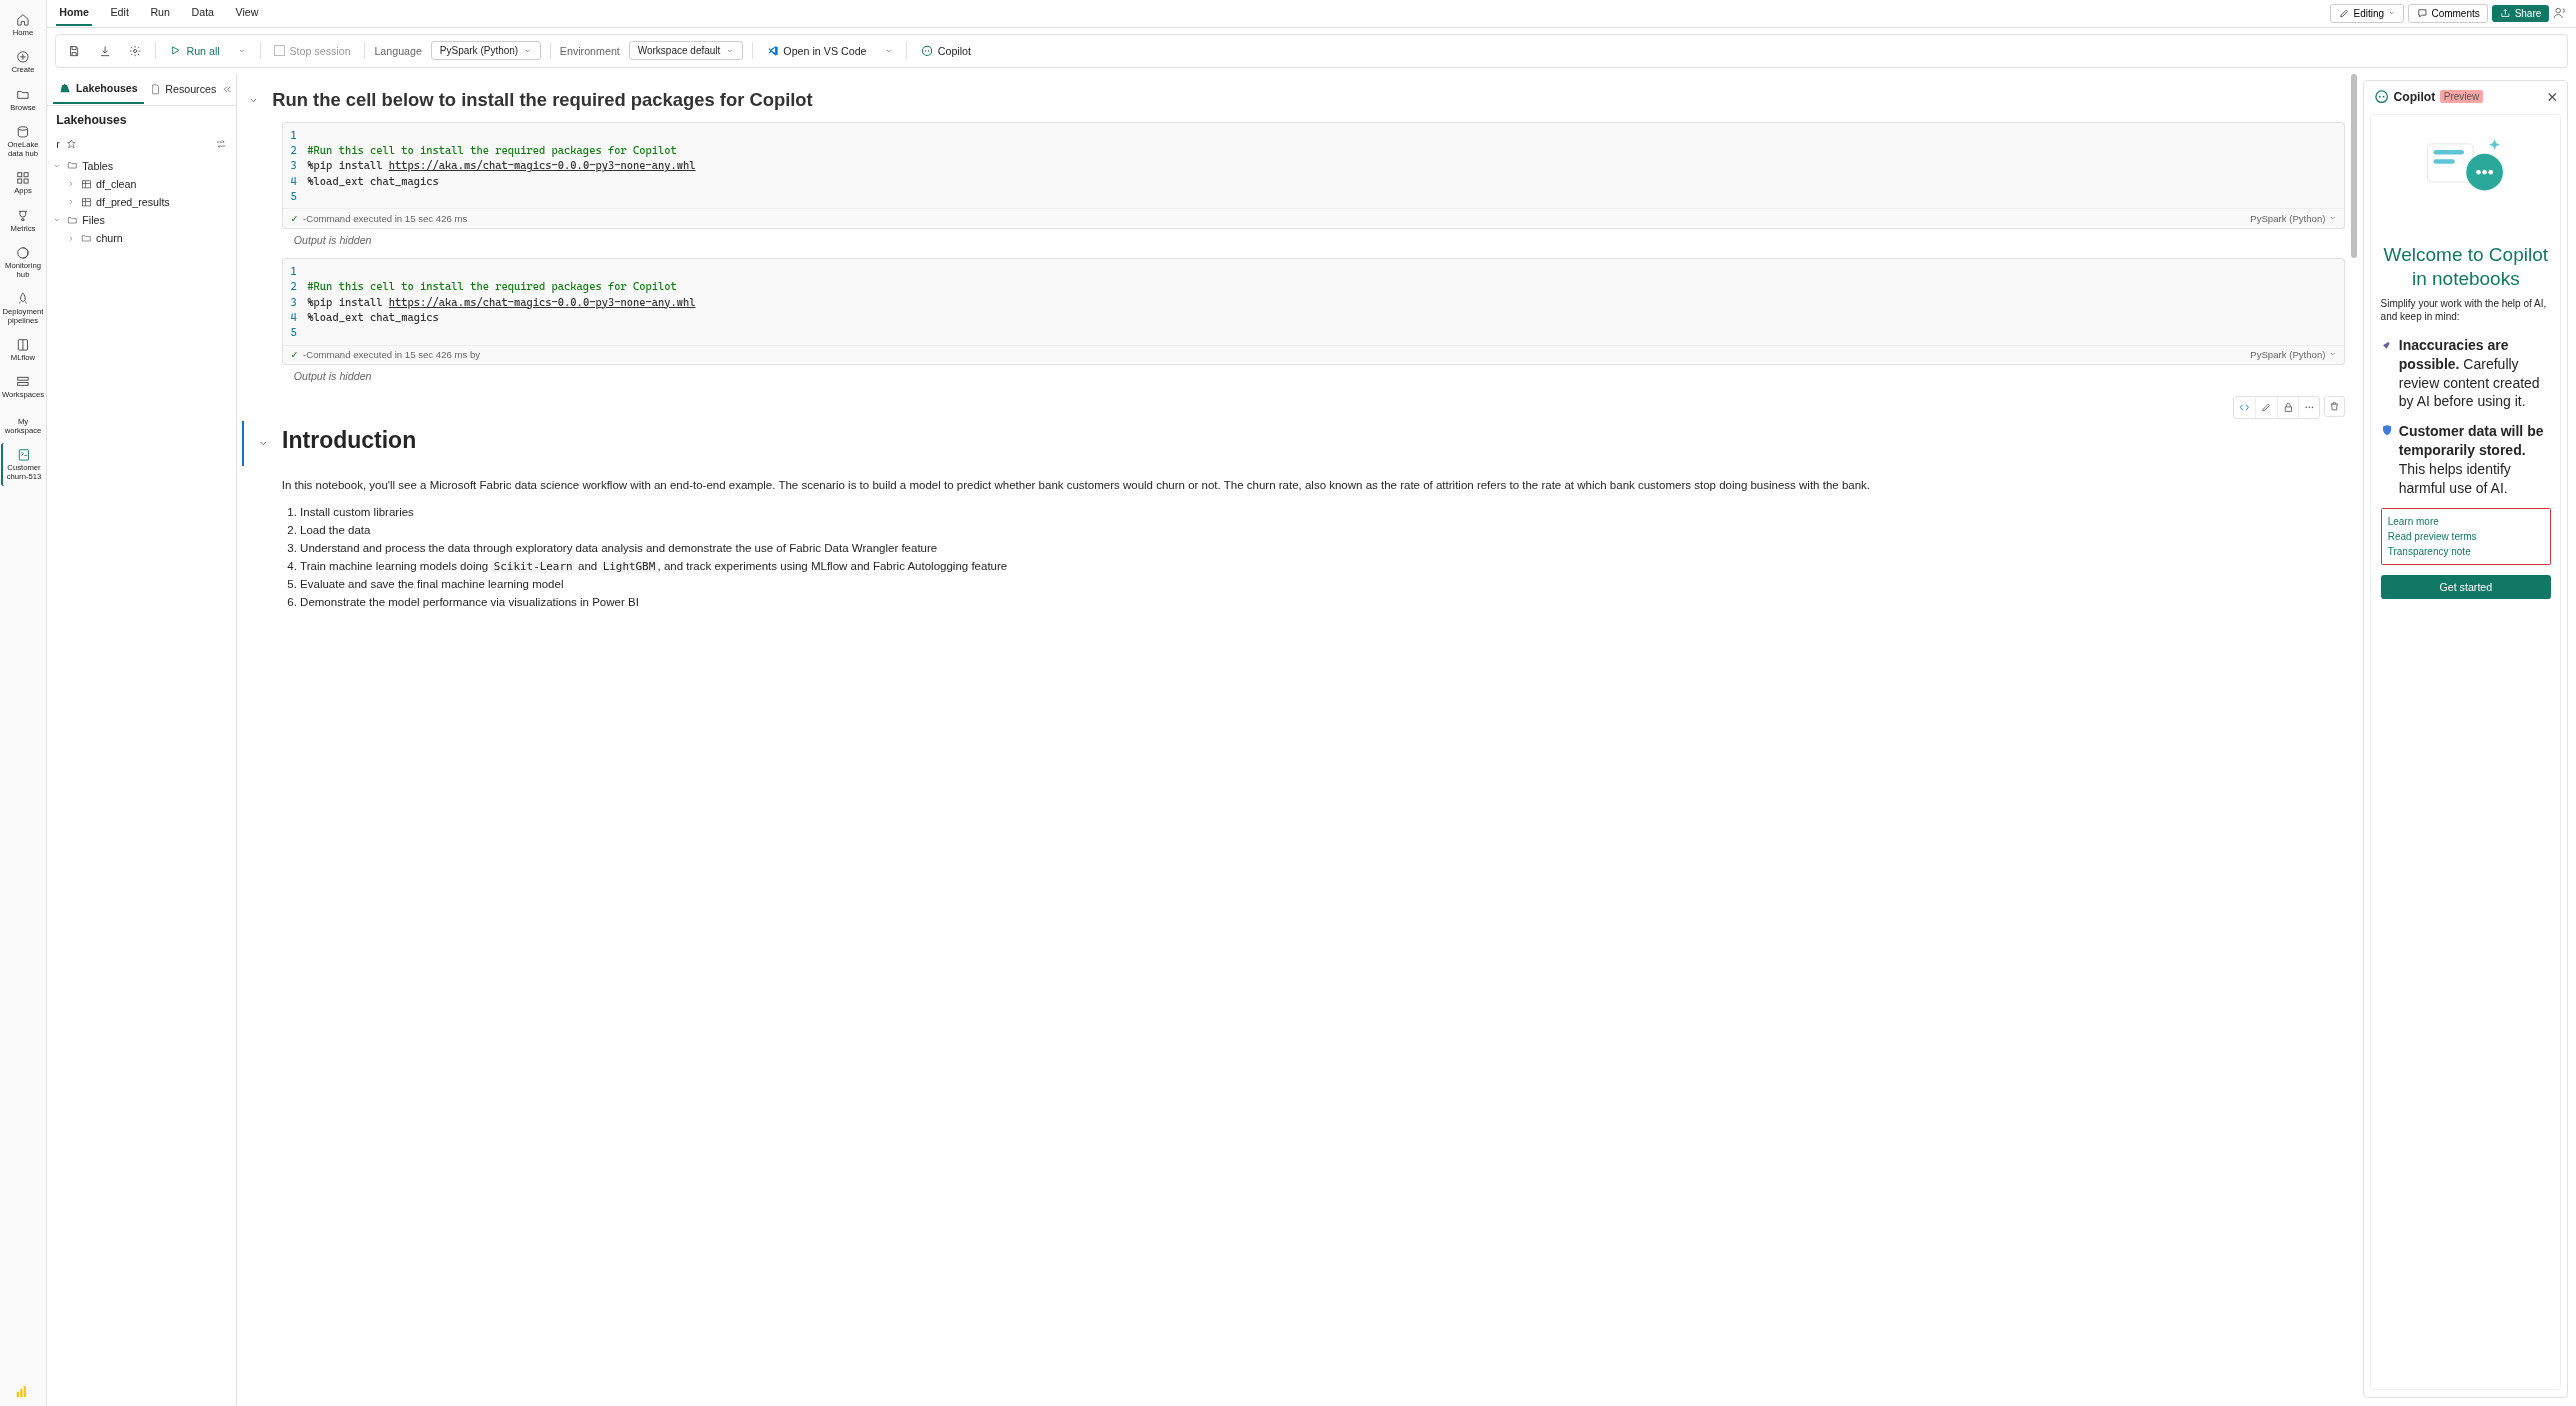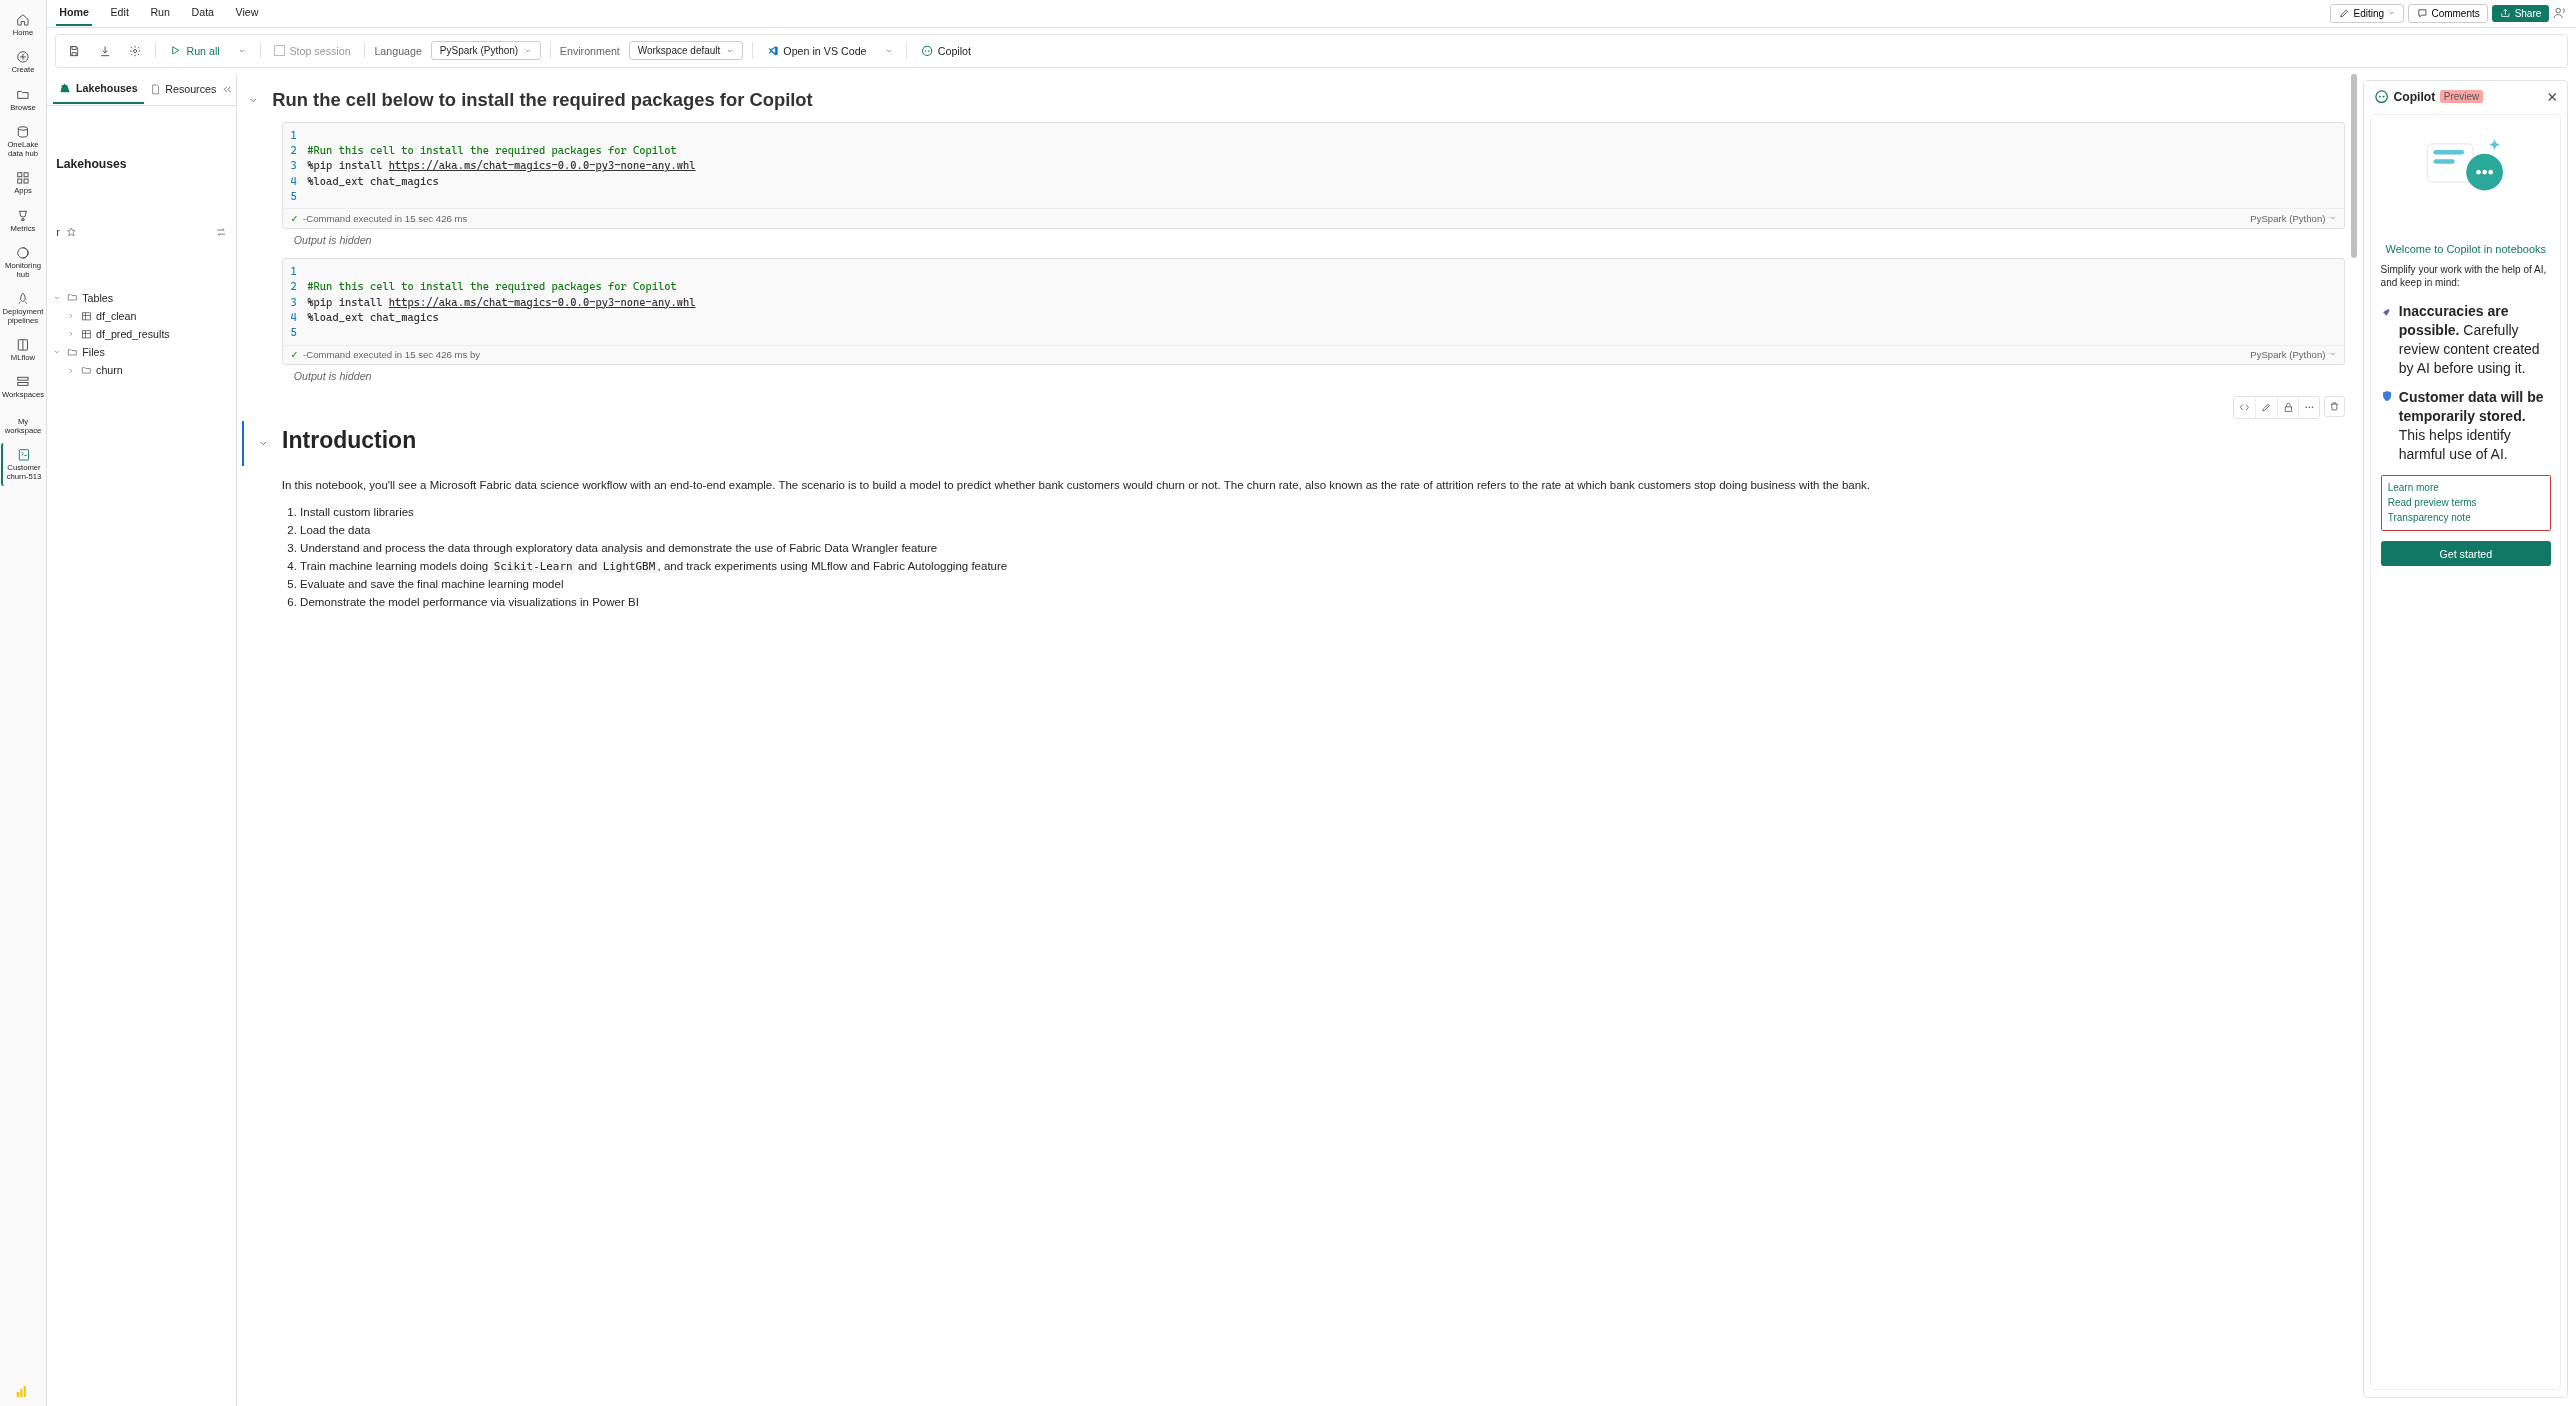--- a/index.html
+++ b/index.html
@@ -35,21 +35,21 @@
 .stop-label { color: #999; }
 .checkbox-empty { width: 10.7px; height: 10.7px; border: 0.8px solid #bbb; }
 .dropdown-pill { border: 0.8px solid #ccc; border-radius: 3.1px; padding: 3.1px 7.7px; display: flex; align-items: center; gap: 6.1px; cursor: pointer; }
 .tb-label { color: #666; font-size: 10.7px; }
 .vscode-blue { color: #0078d4; }
 
 
 .body-row { flex: 1; display: flex; min-height: 0; }
 
 
-.explorer { width: 190px; border-right: 0.8px solid #e1e1e1; display: flex; flex-direction: column; background: #fff; gap: 44px; }
+.explorer { width: 190px; border-right: 0.8px solid #e1e1e1; display: flex; flex-direction: column; background: #fff; }
 .explorer-tabs { display: flex; align-items: center; border-bottom: 0.8px solid #e1e1e1; padding: 0 6.1px; height: 32px; }
 .explorer-tab { display: flex; align-items: center; gap: 4.6px; padding: 7.7px 6.1px; cursor: pointer; font-size: 10.7px; }
 .explorer-tab.active { border-bottom: 2.3px solid #117865; font-weight: 600; }
 .collapse-chevrons { margin-left: auto; color: #666; cursor: pointer; }
 .explorer-title { padding: 7.7px 9.2px; font-weight: 600; font-size: 12.2px; }
 .explorer-search-row { display: flex; align-items: center; padding: 3.1px 9.2px; gap: 6.1px; }
 .pin-icon { color: #666; }
 .swap-icon { margin-left: auto; color: #666; cursor: pointer; }
 .tree { padding: 3.1px 3.1px; font-size: 10.7px; }
 .tree-node { display: flex; align-items: center; gap: 4.6px; padding: 3.1px 3.1px; cursor: pointer; border-radius: 2.3px; }
@@ -96,21 +96,21 @@
 code.inline { font-family: Consolas, monospace; background: #f4f4f4; padding: 0 2.3px; border-radius: 1.5px; font-size: 0.95em; }
 
 
 .copilot { width: 205px; border: 0.8px solid #e1e1e1; border-radius: 4.6px; margin: 6.1px 7.7px 7.7px 4.6px; display: flex; flex-direction: column; background: #fff; }
 .copilot-hdr { display: flex; align-items: center; padding: 7.7px 9.2px; gap: 4.6px; }
 .copilot-title { font-weight: 600; font-size: 12.2px; }
 .preview-badge { font-size: 10px; background: #fca5a5; padding: 0.8px 3.8px; border-radius: 2.3px; color: #555; }
 .copilot-close { margin-left: auto; cursor: pointer; font-size: 13.8px; color: #555; }
 .copilot-body { border: 0.8px solid #eee; margin: 1.5px 6.1px 7.7px; border-radius: 4.6px; padding: 10.7px 9.2px; flex: 1; overflow-y: auto; }
 .copilot-hero { display: flex; justify-content: center; margin: 4.6px 0 10.7px; }
-.copilot-welcome { text-align: center; color: #117865; font-size: 11px; font-weight: 500; margin-bottom: 6.1px; line-height: 1.25; margin-top: 44px; }
+.copilot-welcome { text-align: center; color: #117865; font-size: 19px; font-weight: 500; margin-bottom: 6.1px; line-height: 1.25; margin-top: 44px; }
 .copilot-sub { font-size: 10px; line-height: 1.35; margin-bottom: 12.2px; }
 .notice { display: flex; gap: 6px; margin-bottom: 10.7px; font-size: 14px; line-height: 1.35; }
 .notice-ico { width: 12.2px; flex-shrink: 0; margin-top: 1.5px; }
 .notice strong { font-weight: 600; }
 .links-box { border: 1.5px solid #d13438; border-radius: 1.5px; padding: 4.6px 6.1px; margin-bottom: 10.7px; }
 .links-box a { display: block; color: #117865; font-size: 10px; line-height: 1.5; cursor: pointer; text-decoration: none; }
 .get-started-btn { width: 100%; background: #117865; color: #fff; border: none; border-radius: 3.1px; padding: 6.1px; font-size: 10.7px; cursor: pointer; }
 
 svg { display: block; }
 </style>

